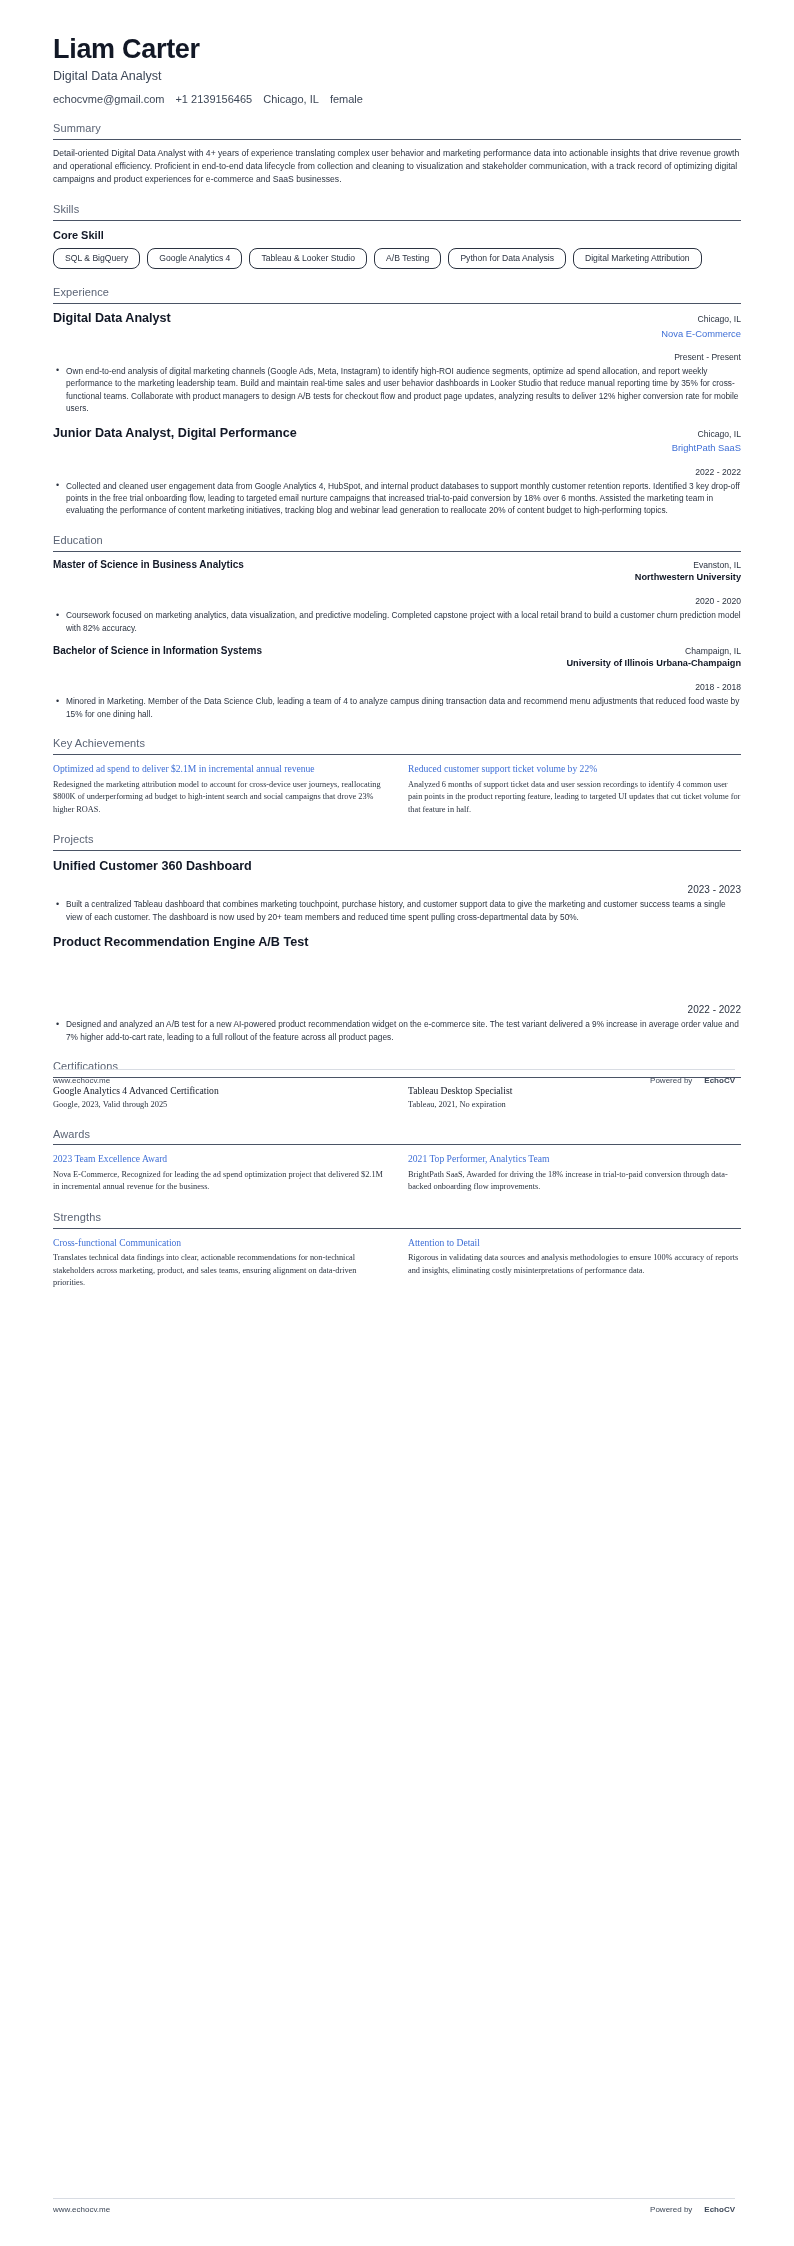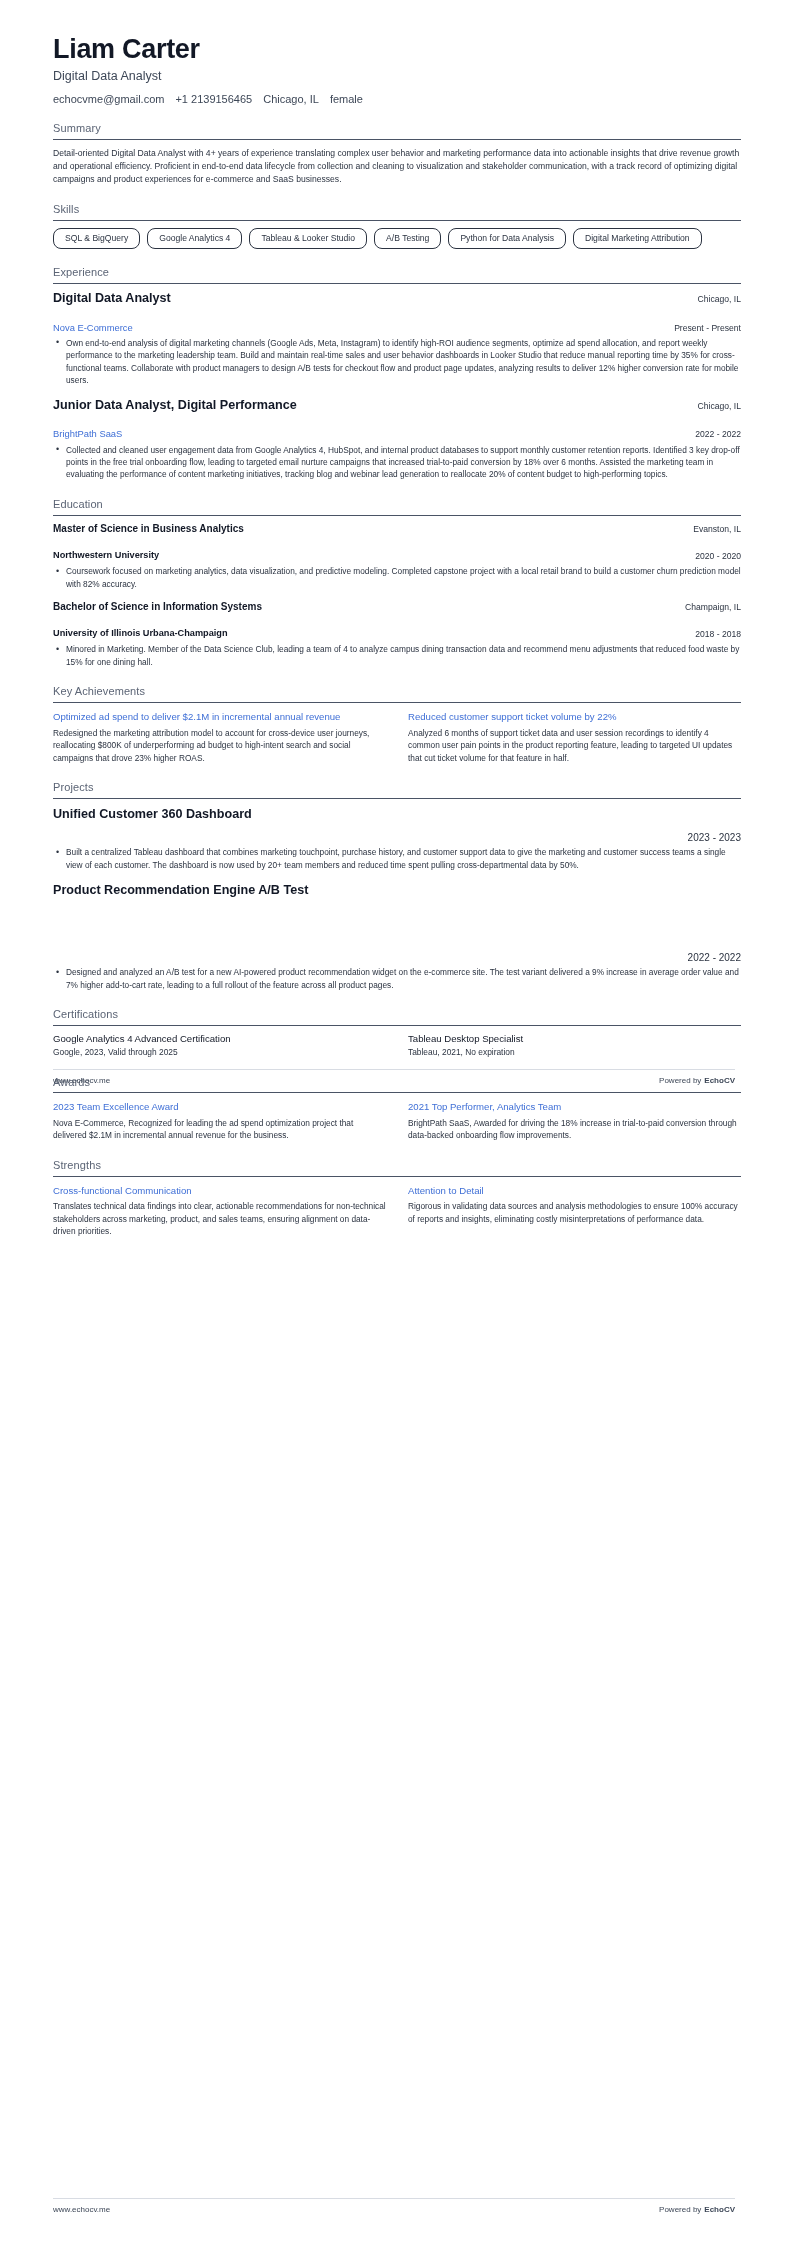--- a/index.html
+++ b/index.html
@@ -111,23 +111,24 @@
   .entry-title.small { font-size: 10px; }
   .entry-right {
     font-size: 8.6px;
     color: #2b3341;
     text-align: right;
     white-space: nowrap;
   }
   .entry-sub {
     display: flex;
     justify-content: space-between;
-    align-items: center;
+    align-items: flex-end;
     gap: 12px;
-    margin-top: 15px;
+    margin-top: 1px;
+    flex-direction: column;
   }
   .entry-org {
     font-size: 9.4px;
     color: #3f6fd6;
     line-height: 1.3;
   }
   .entry-org.plain {
     color: #121826;
     font-weight: bold;
     font-size: 9.2px;
@@ -155,20 +156,21 @@
     left: -10px;
     top: -0.5px;
     font-size: 9px;
     color: #2b3341;
   }
 
   
   .two-col {
     display: flex;
     gap: 22px;
+    font-family: Liberation Serif, serif;
   }
   .two-col > .col { flex: 1 1 0; min-width: 0; }
   .ach-title {
     font-size: 9.6px;
     color: #3f6fd6;
     font-weight: normal;
     line-height: 1.42;
     margin-bottom: 3px;
   }
   .ach-body {
@@ -212,21 +214,21 @@
     display: flex;
     justify-content: space-between;
     align-items: center;
     font-size: 8px;
     color: #3d4757;
     border-top: 1px solid #d8dce3;
     padding-top: 6px;
   }
   .footer-1 { top: 1069px; }
   .footer-2 { top: 2198px; }
-  .brand { display: inline-flex; align-items: baseline; gap: 3px; }
+  .brand { display: inline-flex; align-items: baseline; gap: 12px; }
   .brand .brand-strong { font-weight: bold; }
 
   .pagebreak-gap { height: 44px; }
 </style>
 </head>
 <body>
 
 <div class="page">
   <div class="sheet">
 
@@ -244,20 +246,21 @@
     <div class="section">
       <div class="section-title">Summary</div>
       <div class="section-body">
         <div class="summary-text">Detail-oriented Digital Data Analyst with 4+ years of experience translating complex user behavior and marketing performance data into actionable insights that drive revenue growth and operational efficiency. Proficient in end-to-end data lifecycle from collection and cleaning to visualization and stakeholder communication, with a track record of optimizing digital campaigns and product experiences for e-commerce and SaaS businesses.</div>
       </div>
     </div>
 
     <div class="section">
       <div class="section-title">Skills</div>
       <div class="section-body">
+        <div class="skill-group-label">Core Skill</div>
         <div class="chips">
           <span class="chip">SQL &amp; BigQuery</span>
           <span class="chip">Google Analytics 4</span>
           <span class="chip">Tableau &amp; Looker Studio</span>
           <span class="chip">A/B Testing</span>
           <span class="chip">Python for Data Analysis</span>
           <span class="chip">Digital Marketing Attribution</span>
         </div>
       </div>
     </div>

